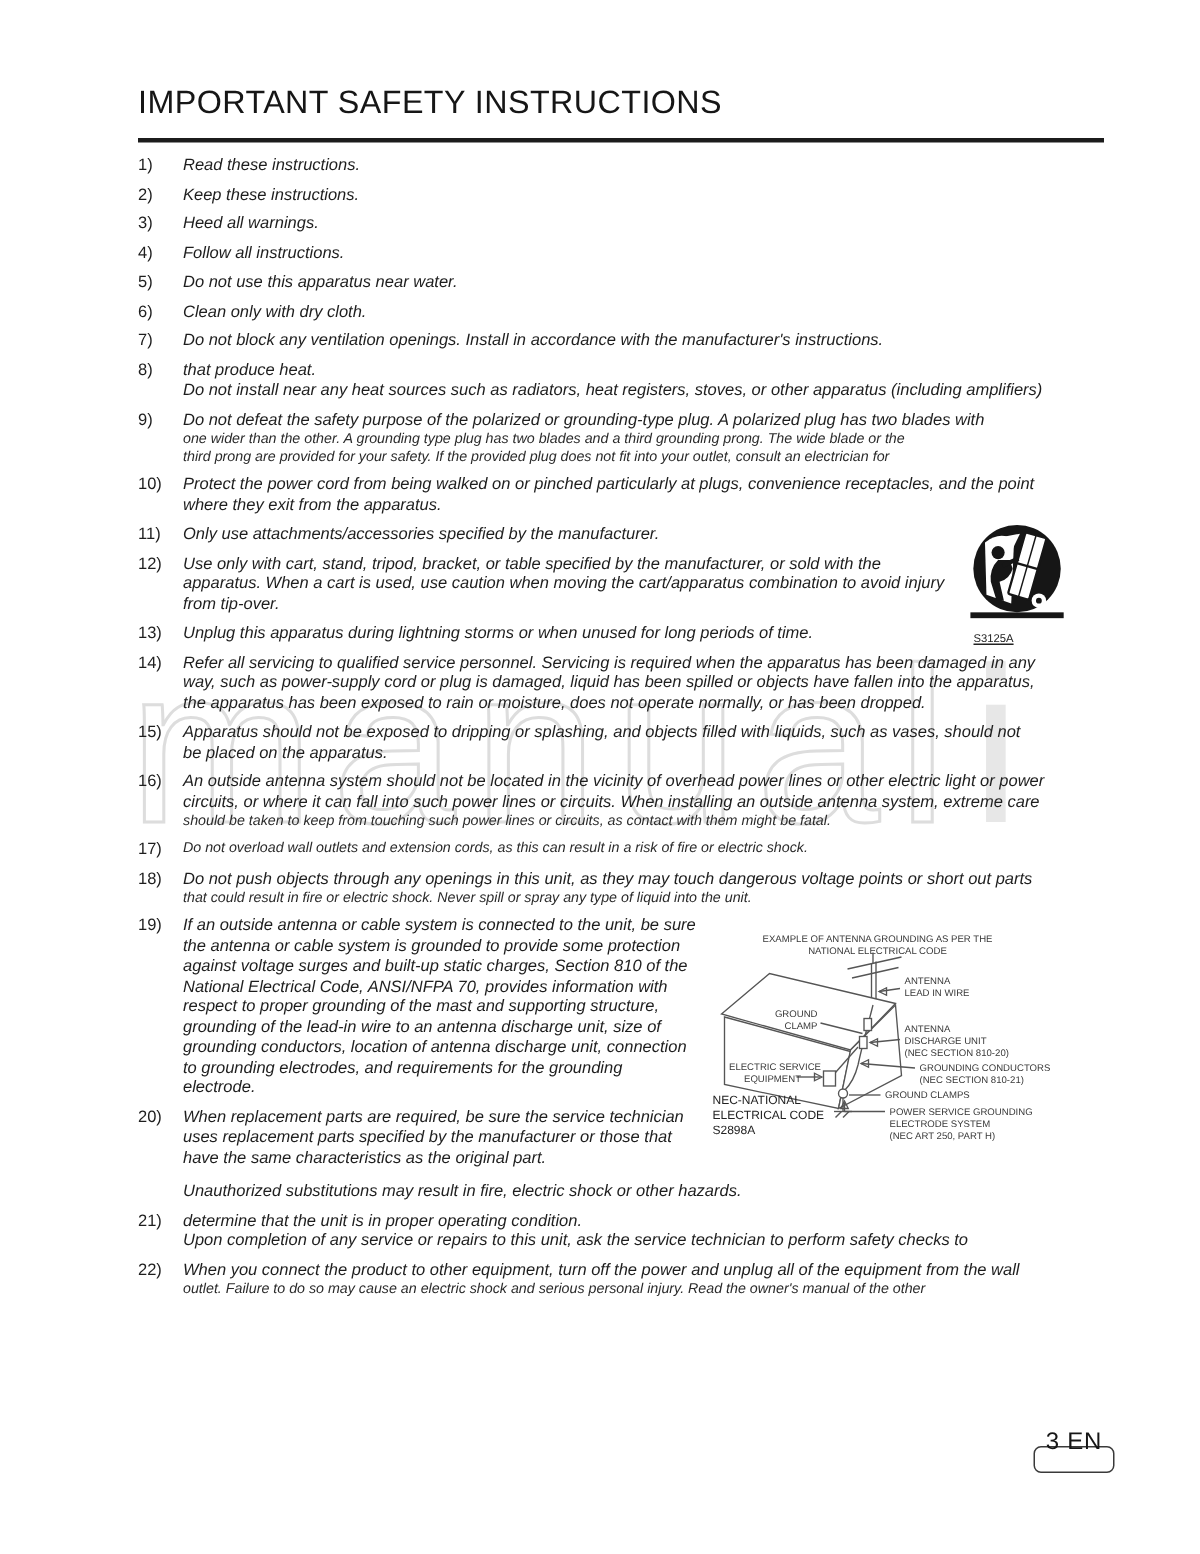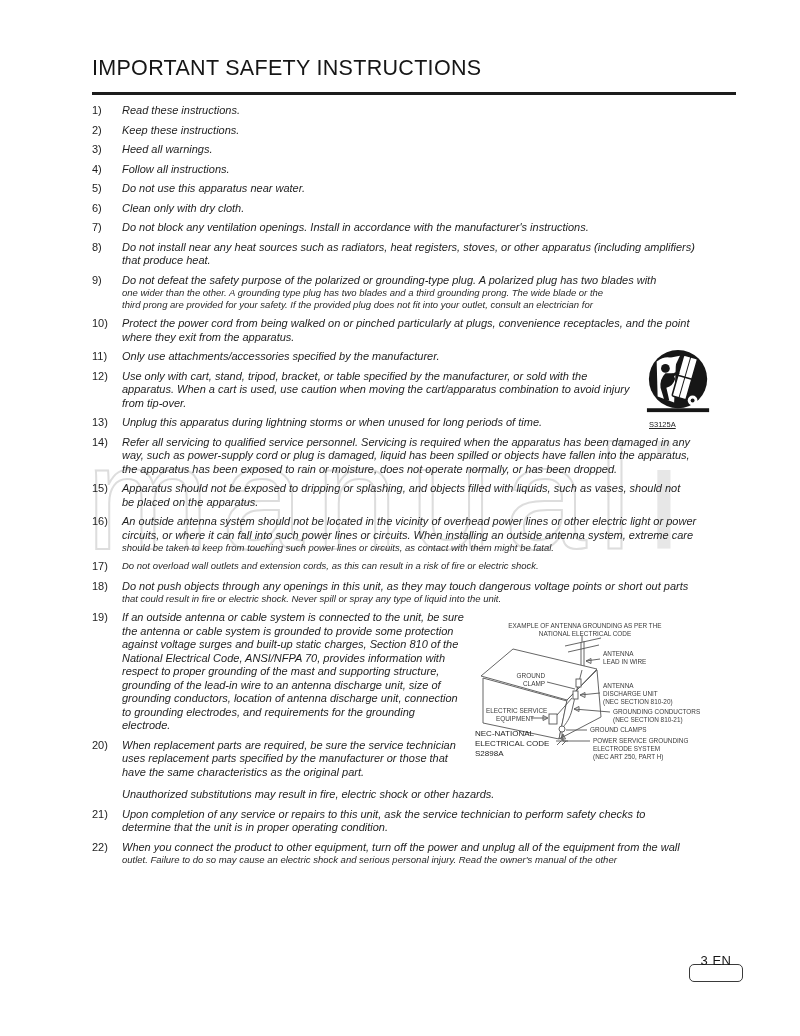--- a/index.html
+++ b/index.html
@@ -28,21 +28,21 @@
   .diagram{position:absolute;left:473px;top:618px;z-index:2;}
   .diagram text{font-family:"Liberation Sans",sans-serif;font-size:6.4px;fill:#3a3a3a;}
   .diagram text.nec{font-size:8px;fill:#222;}
   .diagram line,.diagram path,.diagram polygon,.diagram rect,.diagram circle{
       stroke:#555;stroke-width:.9;fill:none;}
   .diagram .face{fill:#ffffff;}
   
   .footer-tab{position:absolute;left:688px;top:953px;width:56px;height:32px;z-index:2;}
   .footer-box{width:52px;height:16px;border:1.3px solid #3a3a3a;border-radius:5px;margin:11px auto 0;}
   .footer-label{position:absolute;top:0;left:50%;transform:translateX(-50%);
-                font-size:13px;color:#161616;letter-spacing:.5px;white-space:nowrap;}
+                font-size:16px;color:#161616;letter-spacing:.5px;white-space:nowrap;}
 </style>
 </head>
 <body>
 
 <div class="page">
 
   <div class="watermark">
     <span class="wm-outline">manual</span>
     <span class="wm-solid">i</span>
   </div>
@@ -89,22 +89,22 @@
         </div>
         <div class="item">
           <span class="num">7)</span>
           <div class="itext">
             <div class="line">Do not block any ventilation openings. Install in accordance with the manufacturer's instructions.</div>
           </div>
         </div>
         <div class="item">
           <span class="num">8)</span>
           <div class="itext">
+            <div class="line">that produce heat.</div>
             <div class="line">Do not install near any heat sources such as radiators, heat registers, stoves, or other apparatus (including amplifiers)</div>
-            <div class="line">that produce heat.</div>
           </div>
         </div>
         <div class="item">
           <span class="num">9)</span>
           <div class="itext">
             <div class="line">Do not defeat the safety purpose of the polarized or grounding-type plug. A polarized plug has two blades with</div>
             <div class="line small">one wider than the other. A grounding type plug has two blades and a third grounding prong. The wide blade or the</div>
             <div class="line small">third prong are provided for your safety. If the provided plug does not fit into your outlet, consult an electrician for</div>
           </div>
         </div>
@@ -190,22 +190,22 @@
           <div class="itext">
             <div class="line">When replacement parts are required, be sure the service technician</div>
             <div class="line">uses replacement parts specified by the manufacturer or those that</div>
             <div class="line">have the same characteristics as the original part.</div>
             <div class="line extra">Unauthorized substitutions may result in fire, electric shock or other hazards.</div>
           </div>
         </div>
         <div class="item">
           <span class="num">21)</span>
           <div class="itext">
+            <div class="line">determine that the unit is in proper operating condition.</div>
             <div class="line">Upon completion of any service or repairs to this unit, ask the service technician to perform safety checks to</div>
-            <div class="line">determine that the unit is in proper operating condition.</div>
           </div>
         </div>
         <div class="item">
           <span class="num">22)</span>
           <div class="itext">
             <div class="line">When you connect the product to other equipment, turn off the power and unplug all of the equipment from the wall</div>
             <div class="line small">outlet. Failure to do so may cause an electric shock and serious personal injury. Read the owner's manual of the other</div>
           </div>
         </div>
       </div>

